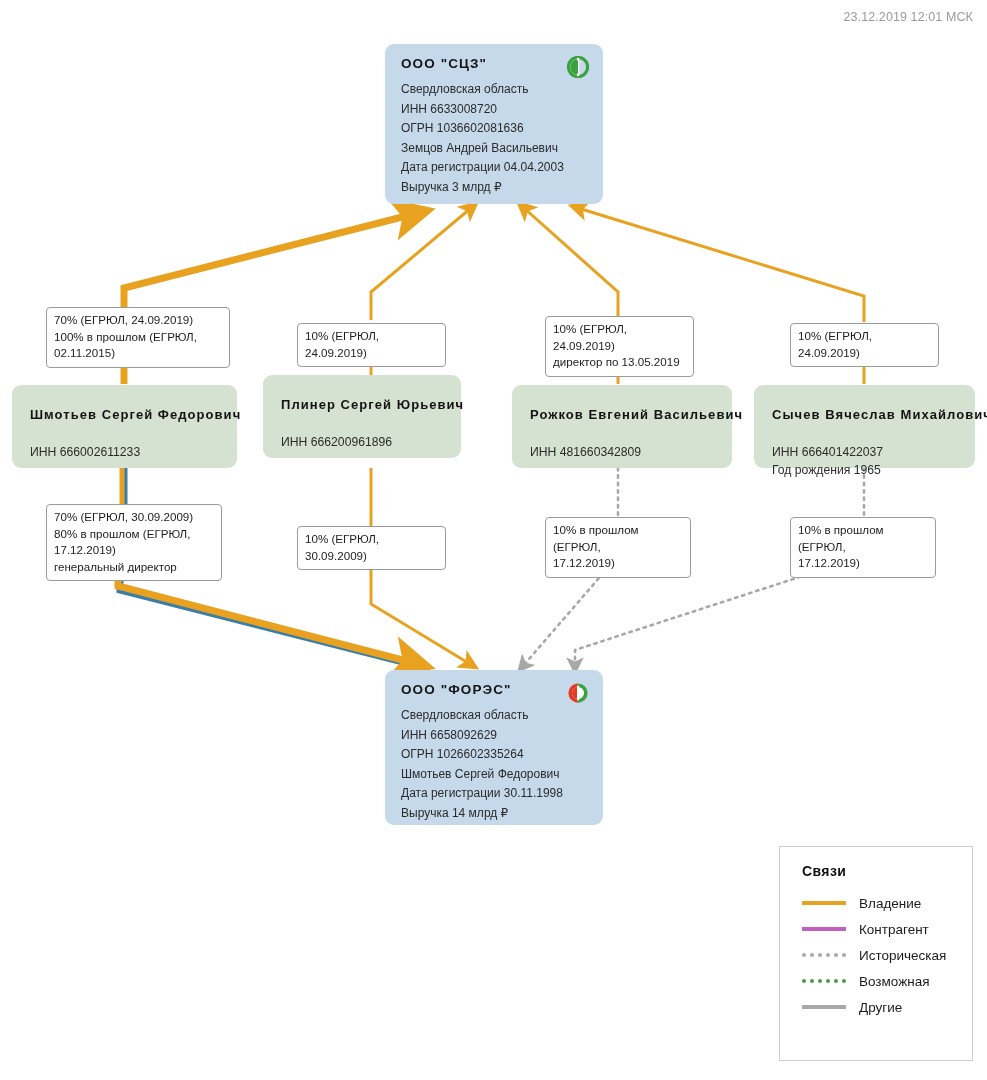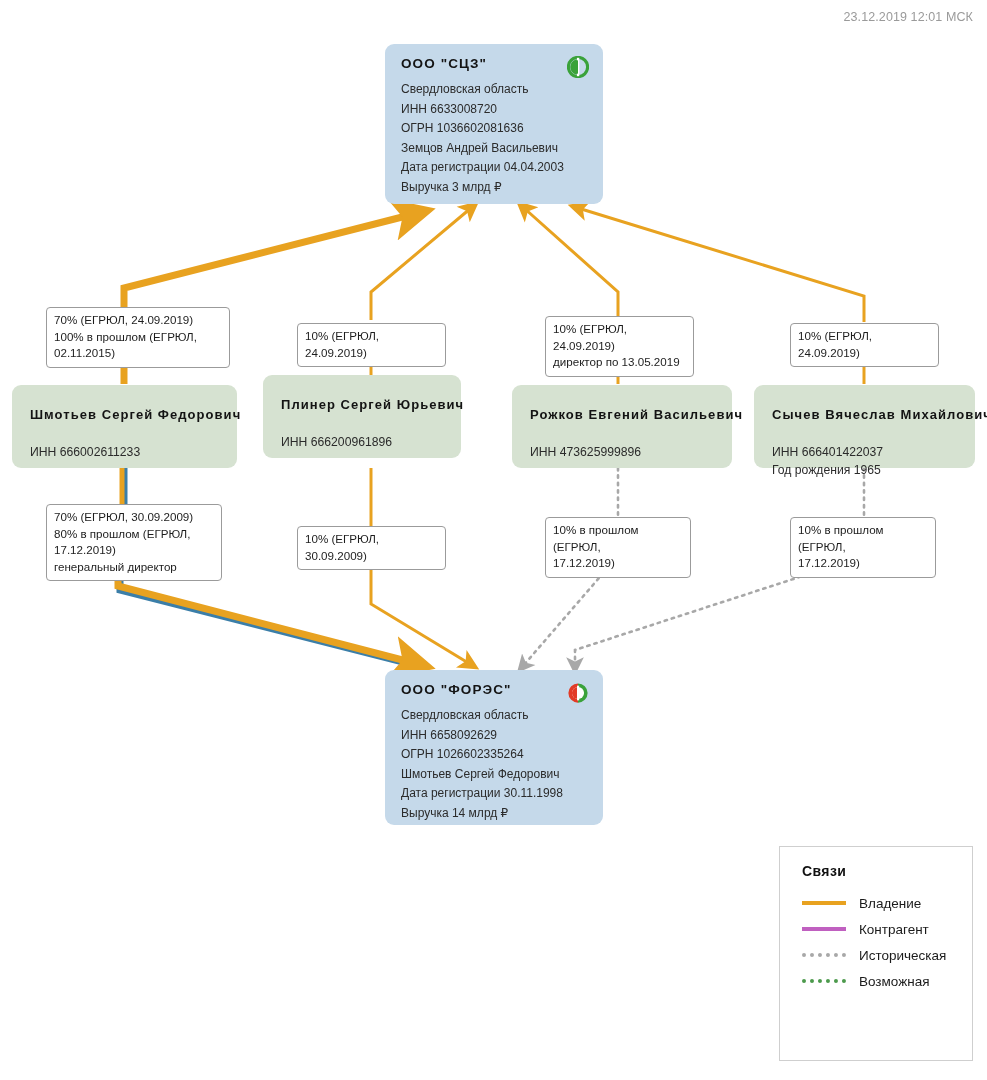--- a/index.html
+++ b/index.html
@@ -191,21 +191,21 @@
 <div class="person-card" style="left:263px;top:375px;width:198px;height:83px;">
   <div class="p-name">Плинер  Сергей  Юрьевич</div>
   <div class="p-lines">
     <div class="p-line">ИНН 666200961896</div>
   </div>
 </div>
 
 <div class="person-card" style="left:512px;top:385px;width:220px;height:83px;">
   <div class="p-name">Рожков  Евгений  Васильевич</div>
   <div class="p-lines">
-    <div class="p-line">ИНН 473625999896</div>
+    <div class="p-line">ИНН 481660342809</div>
   </div>
 </div>
 
 <div class="person-card" style="left:754px;top:385px;width:221px;height:83px;">
   <div class="p-name">Сычев  Вячеслав  Михайлович</div>
   <div class="p-lines">
     <div class="p-line">ИНН 666401422037</div>
     <div class="p-line">Год рождения 1965</div>
   </div>
 </div>
@@ -243,13 +243,17 @@
   <div class="legend-row">
     <span class="legend-swatch" style="height:0;border-top:4px dotted #a8a8a8;background:none;"></span>
     <span class="legend-label">Историческая</span>
   </div>
 
   <div class="legend-row">
     <span class="legend-swatch" style="height:0;border-top:4px dotted #4c9a4c;background:none;"></span>
     <span class="legend-label">Возможная</span>
   </div>
 
+  <div class="legend-row">
+    <span class="legend-swatch" style="background:#a8a8a8;"></span>
+    <span class="legend-label">Другие</span>
+  </div>
 </div>
 
 </body></html>

